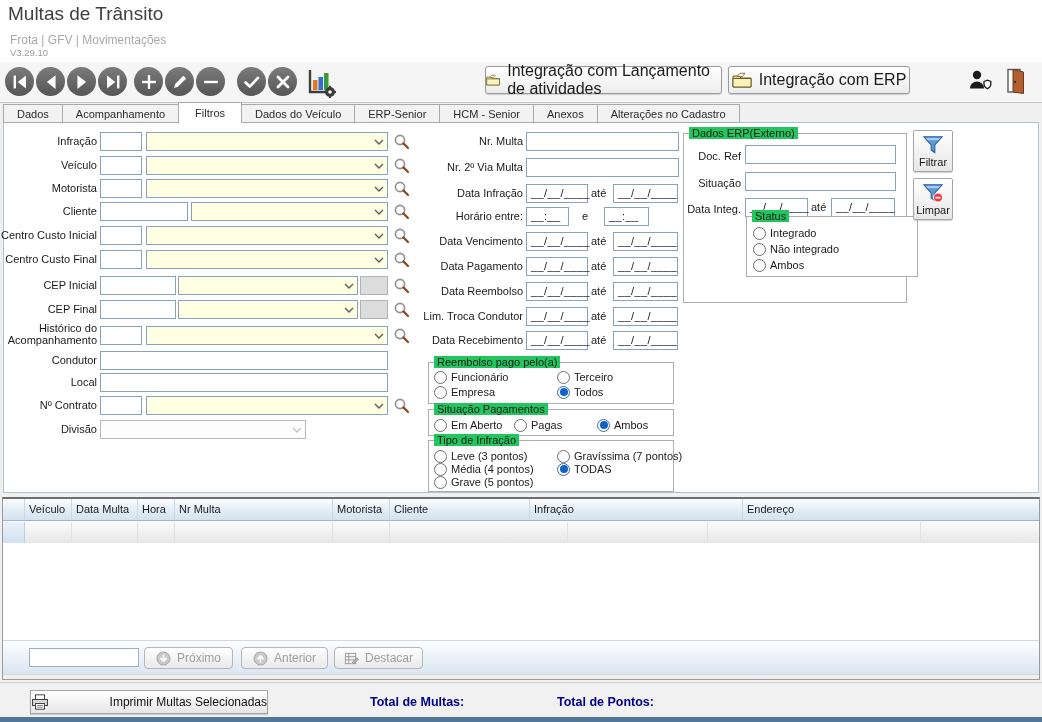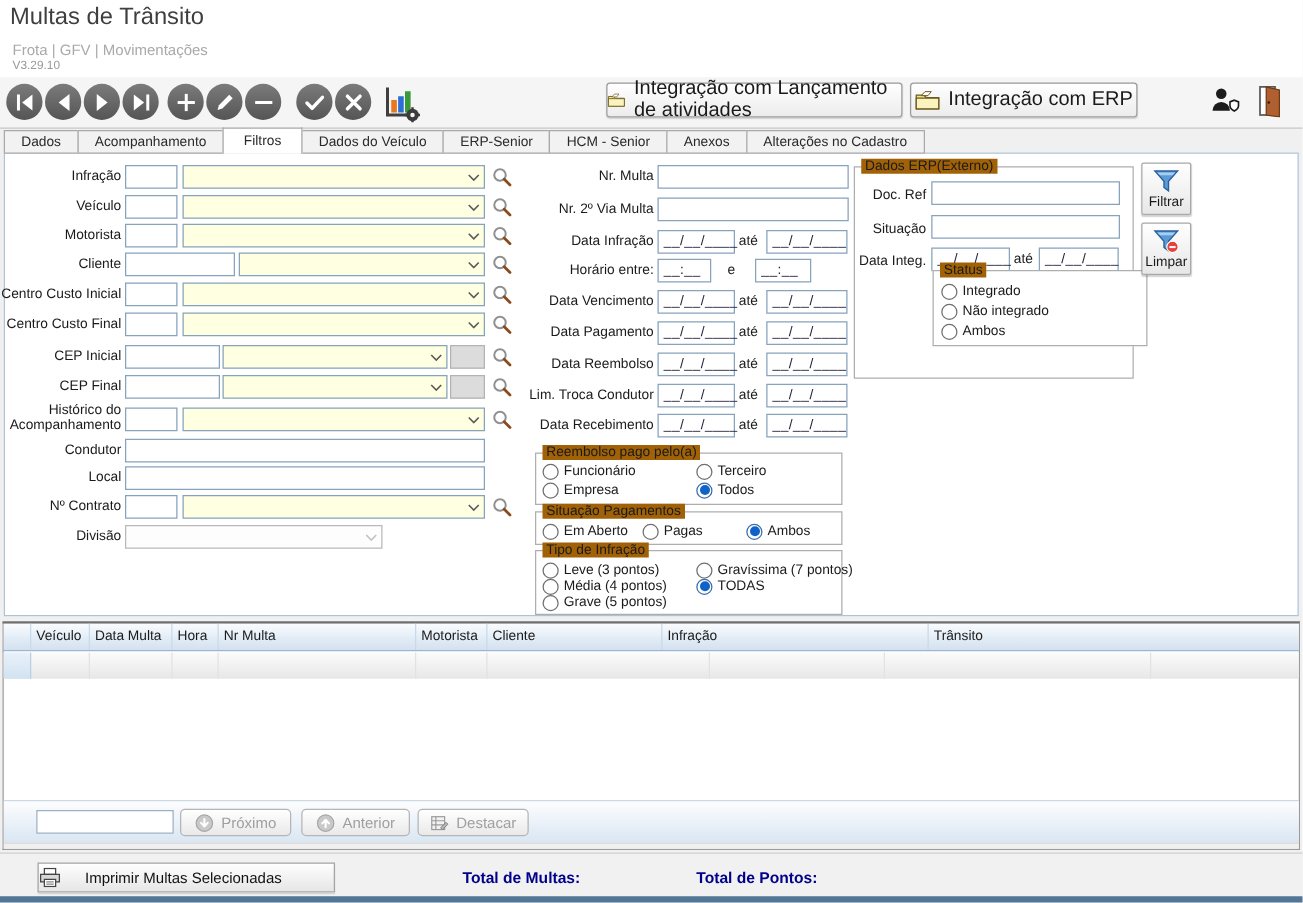--- a/index.html
+++ b/index.html
@@ -41,21 +41,21 @@
   .lb2 { line-height:12px; padding-top:0; }
   .ti  { position:absolute; height:19px; border:1px solid #86a2bd; background:#fff; font:11px "Liberation Sans",sans-serif; padding:0 3px; outline:none; z-index:2; }
   .msk { position:absolute; height:19px; border:1px solid #86a2bd; background:#fff; line-height:17px; padding:0 4px; color:#20203a; letter-spacing:.4px; z-index:2; }
   .cb  { position:absolute; height:19px; border:1px solid #86a2bd; background:#ffffe1; z-index:2; cursor:pointer; }
   .cb .chv { position:absolute; right:1px; top:1px; bottom:1px; width:15px; display:flex; align-items:center; justify-content:center; }
   .cb.dis { background:#fdfdfd; border-color:#b9b9b9; cursor:default; }
   .gray { position:absolute; height:19px; background:#dcdcdc; border:1px solid #b3b3b3; z-index:2; }
   .mag { position:absolute; width:17px; height:17px; z-index:2; cursor:pointer; }
 
   .gb { position:absolute; border:1px solid #aeaeae; background:#fff; z-index:2; }
-  .lg { position:absolute; top:-7px; left:5px; background:#a16207; padding:0 3px; line-height:12px; }
+  .lg { position:absolute; top:-7px; left:5px; background:#22c55e; padding:0 3px; line-height:12px; }
   .ro { position:absolute; display:flex; align-items:center; gap:4px; height:14px; white-space:nowrap; z-index:3; cursor:pointer; }
   .rd { width:13px; height:13px; min-width:13px; border:1px solid #6f6f6f; border-radius:50%; background:#fff; position:relative; }
   .rd.on { border-color:#3a6ea5; }
   .rd.on::after { content:""; position:absolute; left:1.5px; top:1.5px; right:1.5px; bottom:1.5px; border-radius:50%; background:#0f62c8; }
 
   .sqbtn { position:absolute; left:913px; width:40px; height:42px; border:1px solid #a8a8a8; border-radius:2px;
            background:linear-gradient(#ffffff,#e7e7e7); box-shadow:0 1px 1px rgba(0,0,0,.18);
            display:flex; flex-direction:column; align-items:center; justify-content:center; gap:1px; cursor:pointer; z-index:2; }
 
   
@@ -72,21 +72,21 @@
               background:linear-gradient(#fdfdfe,#d9e6f3); border-top:1px solid #cdd9e4; }
   .gridfoot { position:absolute; left:0; top:175px; width:100%; height:5px; background:#f0f0f0; border-top:1px solid #d5d5d5; }
   .btn3 { position:absolute; top:6px; height:22px; border:1px solid #b5b5b5; border-radius:4px;
           background:linear-gradient(#ffffff,#e9e9e9); color:#9f9f9f; font-size:12px;
           display:flex; align-items:center; justify-content:center; gap:6px; cursor:pointer; }
 
   
   .foot { position:absolute; left:0; top:682px; width:1042px; height:35px; background:#f1f1f1; border-top:1px solid #d0d0d0; }
   .printbtn { position:absolute; left:30px; top:7px; width:238px; height:24px; border:1px solid #a5a5a5; border-radius:0;
               background:linear-gradient(#fefefe,#e6e6e6); box-shadow:0 1px 1px rgba(0,0,0,.15);
-              display:flex; align-items:center; justify-content:flex-start; gap:19px; font-size:12px; color:#111; cursor:pointer; }
+              display:flex; align-items:center; justify-content:space-between; gap:7px; font-size:12px; color:#111; cursor:pointer; }
   .tot { position:absolute; top:12px; font-size:12.5px; font-weight:bold; color:#00008b; }
   .bbar { position:absolute; left:0; top:717px; width:1042px; height:5px; background:#527796; }
 </style>
 </head>
 <body>
 
 <div class="hdr">
   <h1>Multas de Trânsito</h1>
   <div class="crumb">Frota | GFV | Movimentações</div>
   <div class="ver">V3.29.10</div>
@@ -508,21 +508,21 @@
 <div class="grid">
   <div class="hrow">
     <div class="hc" style="width:22px;min-width:22px"></div>
     <div class="hc" style="width:47px;min-width:47px">Veículo</div>
     <div class="hc" style="width:66px;min-width:66px">Data Multa</div>
     <div class="hc" style="width:37px;min-width:37px">Hora</div>
     <div class="hc" style="width:158px;min-width:158px">Nr Multa</div>
     <div class="hc" style="width:57px;min-width:57px">Motorista</div>
     <div class="hc" style="width:140px;min-width:140px">Cliente</div>
     <div class="hc" style="width:213px;min-width:213px">Infração</div>
-    <div class="hc" style="flex:1;border-right:none">Trânsito</div>
+    <div class="hc" style="flex:1;border-right:none">Endereço</div>
   </div>
   <div class="erow">
     <div class="ec esel" style="width:22px;min-width:22px"></div>
     <div class="ec" style="width:47px;min-width:47px"></div>
     <div class="ec" style="width:66px;min-width:66px"></div>
     <div class="ec" style="width:37px;min-width:37px"></div>
     <div class="ec" style="width:158px;min-width:158px"></div>
     <div class="ec" style="width:57px;min-width:57px"></div>
     <div class="ec" style="width:178px;min-width:178px"></div>
     <div class="ec" style="width:140px;min-width:140px"></div>

